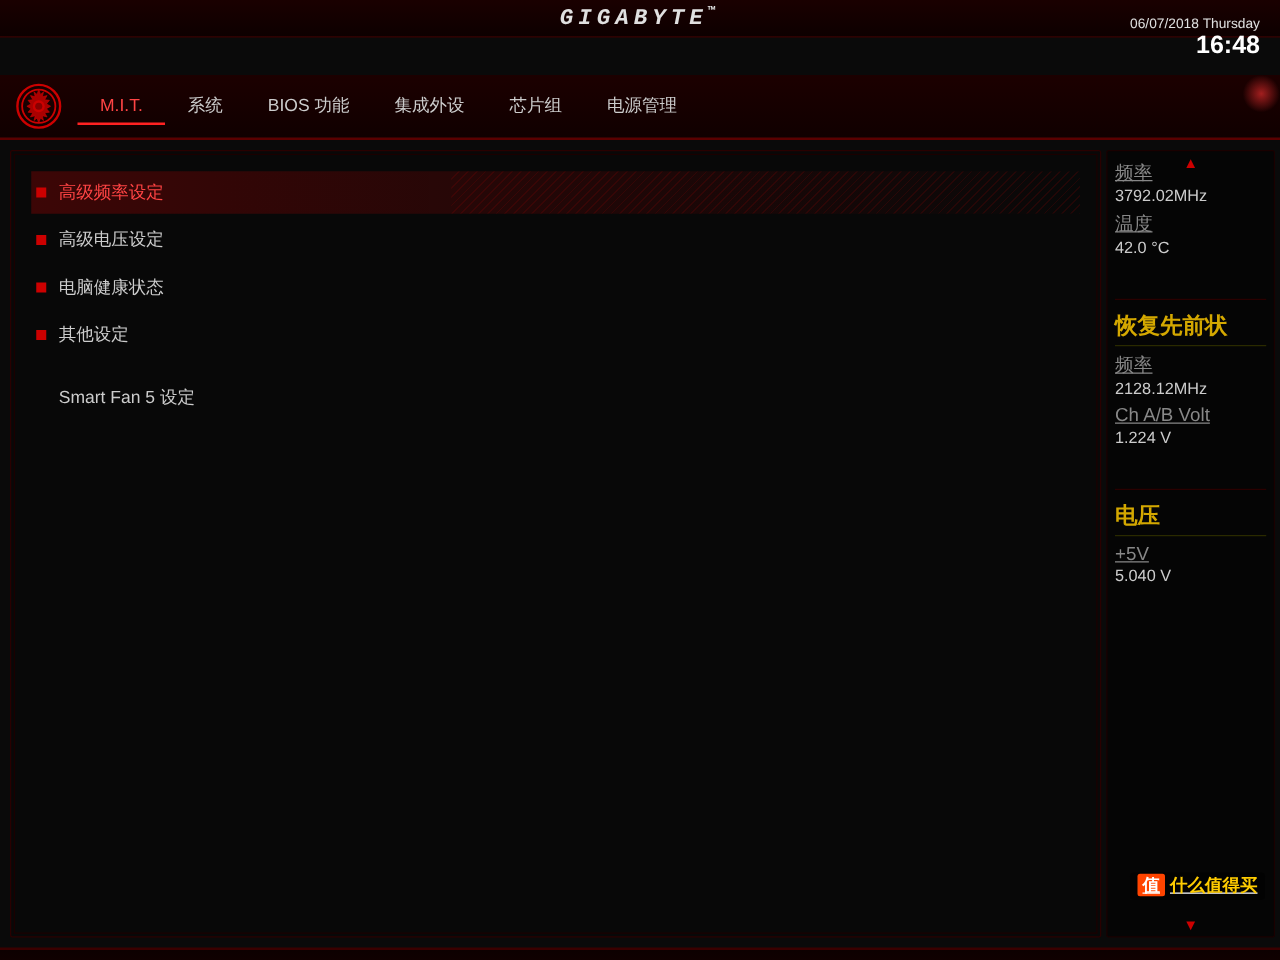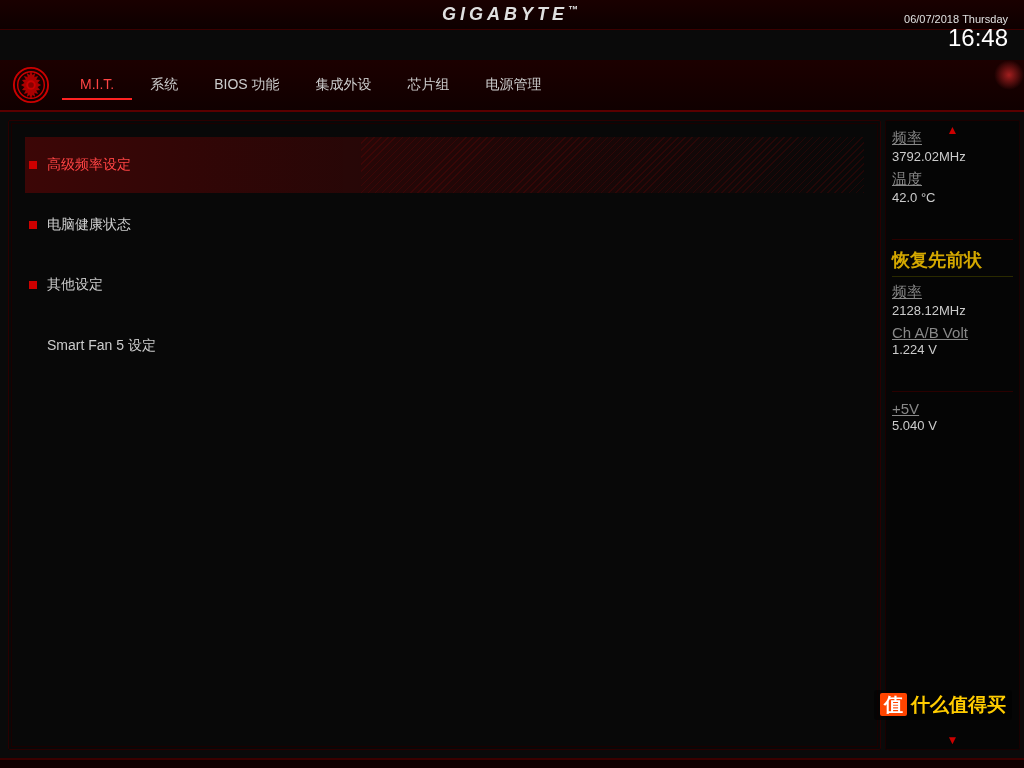--- a/index.html
+++ b/index.html
@@ -22,41 +22,42 @@
       justify-content: center;
       position: relative;
       border-bottom: 1px solid #3a0000;
     }
     #header-title {
       color: #e0e0e0;
       font-size: 18px;
       font-weight: bold;
       letter-spacing: 4px;
       font-style: italic;
+      font-family: Liberation Mono, monospace;
     }
     #header-title span.reg {
       font-size: 10px;
       vertical-align: super;
     }
 
     
     #datetime {
       position: absolute;
       right: 16px;
       top: 13px;
       text-align: right;
       color: #e0e0e0;
     }
     #datetime .date {
       font-size: 11px;
       display: block;
     }
     #datetime .time {
-      font-size: 24px;
-      font-weight: normal;
+      font-size: 20px;
+      font-weight: bold;
       line-height: 1.1;
       color: #ffffff;
     }
 
     
     #navbar {
       width: 100%;
       height: 52px;
       background: linear-gradient(to bottom, #1c0000, #100000);
       display: flex;
@@ -129,21 +130,21 @@
       top: 2px; left: 2px; right: 2px; bottom: 2px;
       border: 1px solid #1a0000;
       pointer-events: none;
     }
 
     .menu-item {
       display: flex;
       align-items: center;
       margin-bottom: 4px;
       cursor: pointer;
-      padding: 19px 4px;
+      padding: 8px 4px;
     }
     .menu-item .bullet {
       width: 8px;
       height: 8px;
       background: #cc0000;
       margin-right: 10px;
       flex-shrink: 0;
     }
     .menu-item .label {
       color: #cccccc;
@@ -252,25 +253,26 @@
       color: #cccccc;
       font-size: 13px;
     }
 
     
     #watermark {
       position: absolute;
       bottom: 48px;
       right: 12px;
       color: #ffffff;
-      font-size: 19px;
+      font-size: 14px;
       font-weight: bold;
       background: rgba(0,0,0,0.5);
       padding: 2px 6px;
       border-radius: 3px;
+      text-decoration: underline;
     }
     #watermark span {
       color: #ffcc00;
     }
 
     
     .bottom-triangle {
       position: absolute;
       bottom: 0;
       left: 50%;
@@ -332,20 +334,24 @@
 
     <div style="position:relative;">
 
       <div class="menu-item selected" style="position:relative; overflow:hidden;">
         <div class="bullet"></div>
         <div class="label">高级频率设定</div>
         <div class="hatch-bg"></div>
       </div>
 
 
+      <div class="menu-item">
+        <div class="bullet"></div>
+        <div class="label">高级电压设定</div>
+      </div>
 
       <div class="menu-item">
         <div class="bullet"></div>
         <div class="label">电脑健康状态</div>
       </div>
 
       <div class="menu-item">
         <div class="bullet"></div>
         <div class="label">其他设定</div>
       </div>
@@ -372,20 +378,21 @@
       <div class="sidebar-section-title">恢复先前状</div>
       <div class="sidebar-label">频率</div>
       <div class="sidebar-value">2128.12MHz</div>
       <div class="sidebar-label">Ch A/B Volt</div>
       <div class="sidebar-value">1.224 V</div>
     </div>
 
     <div class="sidebar-divider"></div>
 
     <div class="sidebar-section">
+      <div class="sidebar-section-title">电压</div>
       <div class="sidebar-label">+5V</div>
       <div class="sidebar-value">5.040 V</div>
     </div>
 
     <div class="sidebar-arrow bottom">▼</div>
   </div>
 
 </div>
 
 <div id="bottombar">

